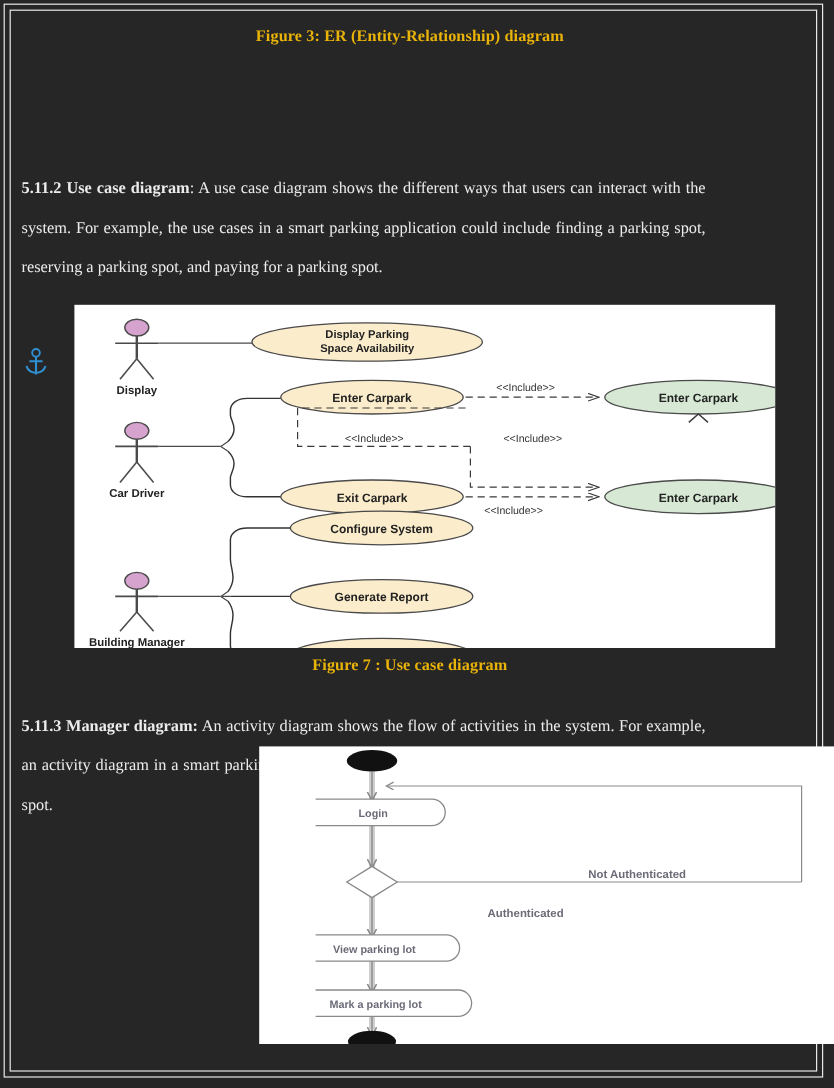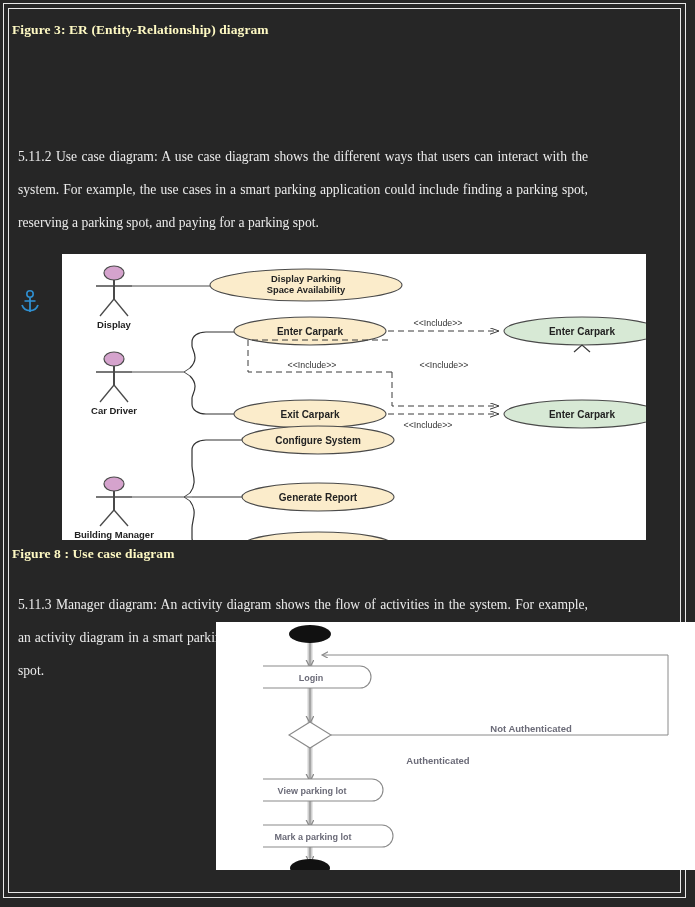--- a/index.html
+++ b/index.html
@@ -5,26 +5,26 @@
   html,body{margin:0;padding:0;background:#262626;}
   body{width:695px;height:907px;overflow:hidden;font-family:"Liberation Serif",serif;}
 
   .page-frame{position:absolute;left:3px;top:3px;width:683px;height:895px;
               border:1px solid #e8e8e8;box-sizing:border-box;}
   .page-frame-inner{position:absolute;left:4px;top:4px;right:4px;bottom:4px;
               border:1px solid #e8e8e8;box-sizing:border-box;}
 
   .content{position:absolute;left:12px;top:12px;width:659px;height:871px;}
 
-  .fig-caption{position:absolute;width:100%;text-align:left;color:#fef9c3;
+  .fig-caption{position:absolute;width:100%;text-align:center;color:#eab308;
                font-weight:bold;font-size:13.5px;letter-spacing:.1px;}
 
   .para{position:absolute;color:#ececec;font-size:13.6px;line-height:33px;
         text-align:justify;text-justify:inter-word;}
-  .para b{font-weight:normal;}
+  .para b{font-weight:bold;}
 
   
   .anchor-icon{position:absolute;left:17px;top:288px;width:26px;height:30px;}
 
   
   .usecase-fig{position:absolute;left:50px;top:242px;width:584px;height:286px;
                background:#ffffff;overflow:hidden;}
   .uc-svg{display:block;}
 
   
@@ -152,21 +152,21 @@
         <ellipse cx="256" cy="243" rx="76" ry="14" fill="#fbeccb" stroke="#4a4a4a" stroke-width="1.1"></ellipse>
         <text x="256" y="247" text-anchor="middle" font-family="'Liberation Sans',sans-serif" font-size="10" font-weight="bold" fill="#222">Generate Report</text>
       </g>
       <g>
         <ellipse cx="256" cy="292" rx="76" ry="14" fill="#fbeccb" stroke="#4a4a4a" stroke-width="1.1"></ellipse>
         <text x="256" y="296" text-anchor="middle" font-family="'Liberation Sans',sans-serif" font-size="10" font-weight="bold" fill="#222">Update Member Database</text>
       </g>
     </svg>
   </div>
 
-  <div class="fig-caption" style="top:534px;">Figure 8 : Use case diagram</div>
+  <div class="fig-caption" style="top:534px;">Figure 7 : Use case diagram</div>
 
   <div class="para" style="left:6px;top:576px;width:570px;">
     <b>5.11.3 Manager diagram:</b><span> An activity diagram shows the flow of activities in the system. For example, an activity diagram in a smart parking application could show the steps involved in reserving a parking spot.</span>
   </div>
 
   <div class="activity-fig">
     <svg class="act-svg" width="433" height="248" viewBox="0 0 433 248">
       <defs>
         <marker id="act-arrow" markerWidth="10" markerHeight="10" refX="5" refY="3.2" orient="auto" markerUnits="strokeWidth">
           <path d="M0,0 L6,3.2 L0,6.4" fill="none" stroke="#8a8a8a" stroke-width="1.1"></path>

